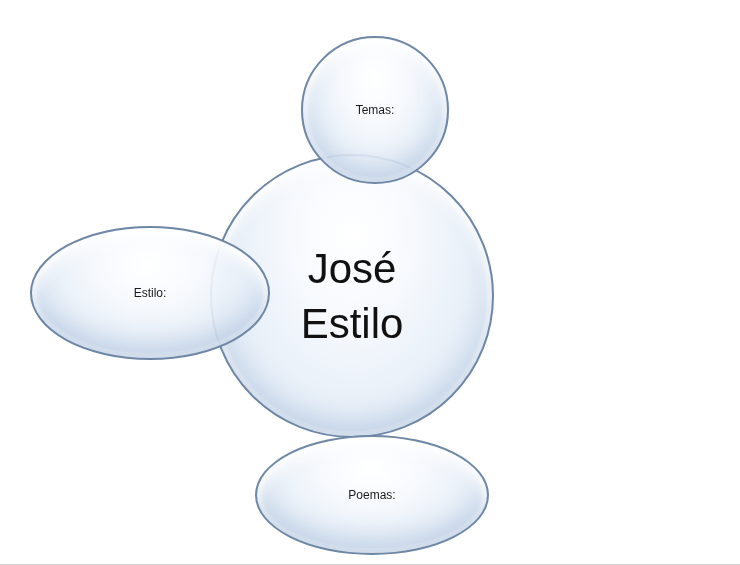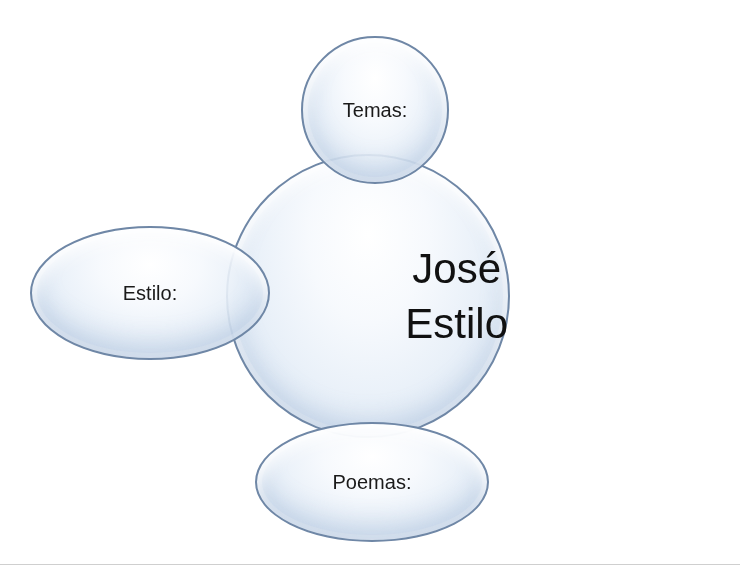--- a/index.html
+++ b/index.html
@@ -35,33 +35,32 @@
       inset 0 -14px 26px rgba(125,155,195,0.32),
       inset 0 0 0 5px rgba(255,255,255,0.35);
     display: flex;
     align-items: center;
     justify-content: center;
     text-align: center;
     color: #1a1a1a;
   }
 
   .bubble .label {
-    font-size: 20px;
+    font-size: 12px;
     line-height: 1.25;
     padding: 0 18px;
   }
 
   
   .node-center {
-    left: 226px;
+    left: 210px;
     top: 154px;
     width: 284px;
     height: 284px;
     z-index: 1;
-    justify-content: flex-end;
   }
   .center-text {
     font-size: 42px;
     line-height: 1.32;
     color: #111111;
   }
 
   
   .node-temas {
     left: 301px;
@@ -85,21 +84,21 @@
     left: 484px;
     top: 232px;
     width: 228px;
     height: 116px;
     z-index: 2;
   }
 
   
   .node-poemas {
     left: 255px;
-    top: 422px;
+    top: 435px;
     width: 234px;
     height: 120px;
     z-index: 2;
   }
 
   .bottom-edge {
     position: absolute;
     left: 0;
     bottom: 0;
     width: 740px;

